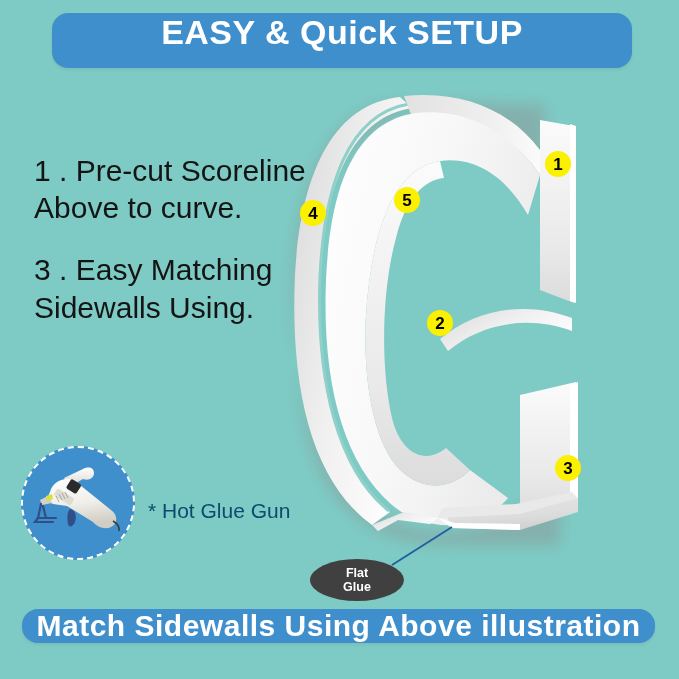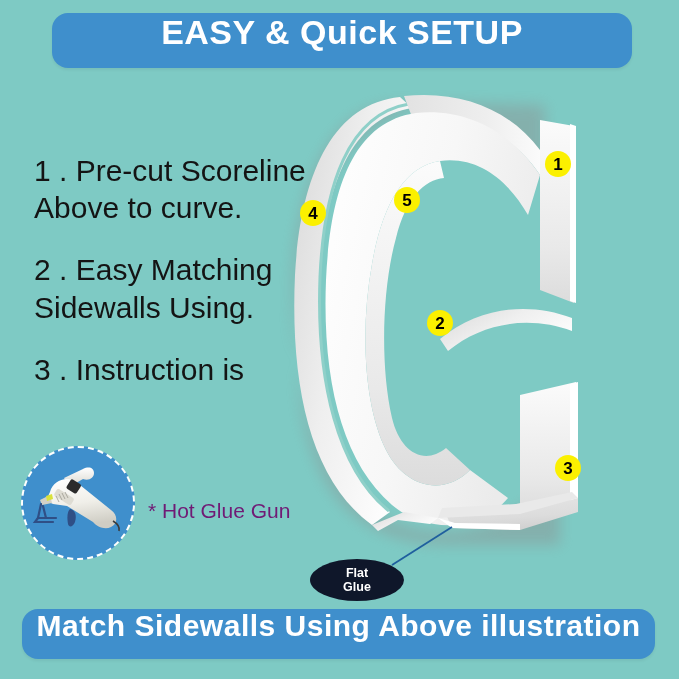--- a/index.html
+++ b/index.html
@@ -38,21 +38,21 @@
     left: 52px;
     top: 13px;
     width: 580px;
     height: 55px;
     font-size: 34px;
   }
   #banner-bottom {
     left: 22px;
     top: 609px;
     width: 633px;
-    height: 50px;
+    height: 34px;
     font-size: 30px;
   }
 
   
   #features {
     position: absolute;
     left: 34px;
     top: 152px;
     width: 290px;
     color: #141414;
@@ -84,38 +84,38 @@
     left: 0;
     top: 0;
     width: 114px;
     height: 114px;
   }
   #glue-note {
     position: absolute;
     left: 148px;
     top: 498px;
     width: 200px;
-    color: #701a75;
+    color: #0c4a6e;
     font-size: 21px;
     line-height: 1.25;
     font-weight: 500;
   }
   #glue-note .bullet-row {
     white-space: nowrap;
   }
 
   
   #flat-base-oval {
     position: absolute;
     left: 310px;
     top: 559px;
     width: 94px;
     height: 42px;
     border-radius: 50%;
-    background: #0f172a;
+    background: #404040;
     color: #ffffff;
     display: flex;
     flex-direction: column;
     align-items: center;
     justify-content: center;
     font-size: 12.5px;
     font-weight: bold;
     line-height: 1.15;
   }
   #flat-base-leader {
@@ -323,25 +323,24 @@
   <div class="banner" id="banner-top">
     <span>EASY &amp; Quick SETUP</span>
   </div>
 
   <div id="features">
     <div class="feature-item">
       <div class="feature-line">1 . Pre-cut Scoreline</div>
       <div class="feature-line">Above to curve.</div>
     </div>
     <div class="feature-item">
-      <div class="feature-line">2 . Easy Matching</div>
+      <div class="feature-line">3 . Easy Matching</div>
       <div class="feature-line">Sidewalls Using.</div>
     </div>
     <div class="feature-item">
-      <div class="feature-line">3 . Instruction is</div>
     </div>
   </div>
 
   <div id="glue-circle">
     <svg id="glue-gun-art" viewBox="0 0 114 114" aria-hidden="true">
       <defs>
         <linearGradient id="gunBody" x1="0" y1="0" x2="0.2" y2="1">
           <stop offset="0%" stop-color="#ffffff"></stop>
           <stop offset="55%" stop-color="#f0efe9"></stop>
           <stop offset="100%" stop-color="#cfcdc4"></stop>

